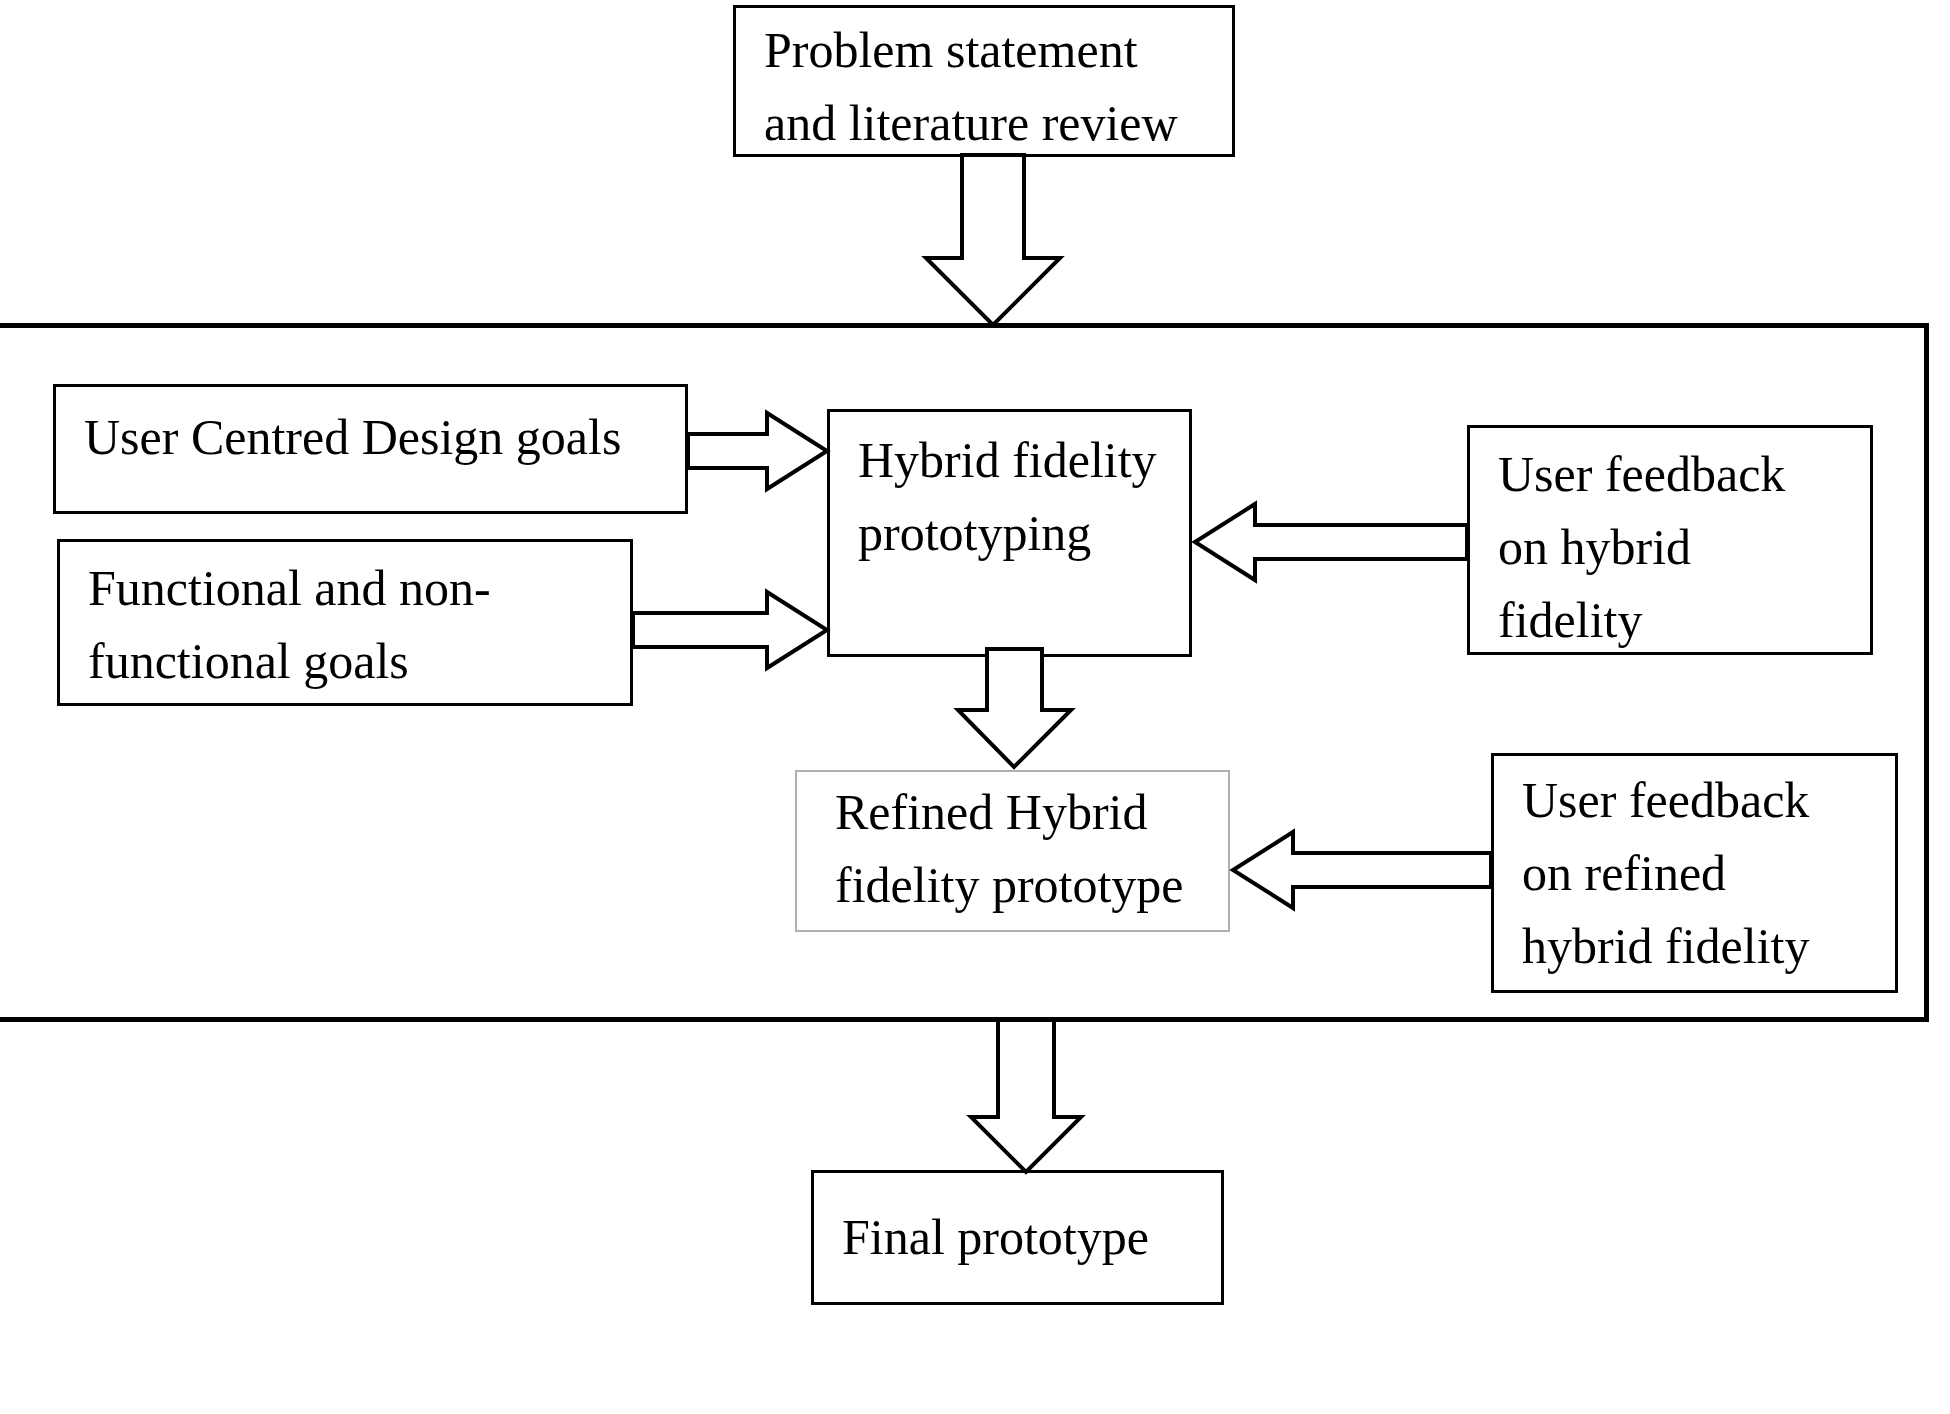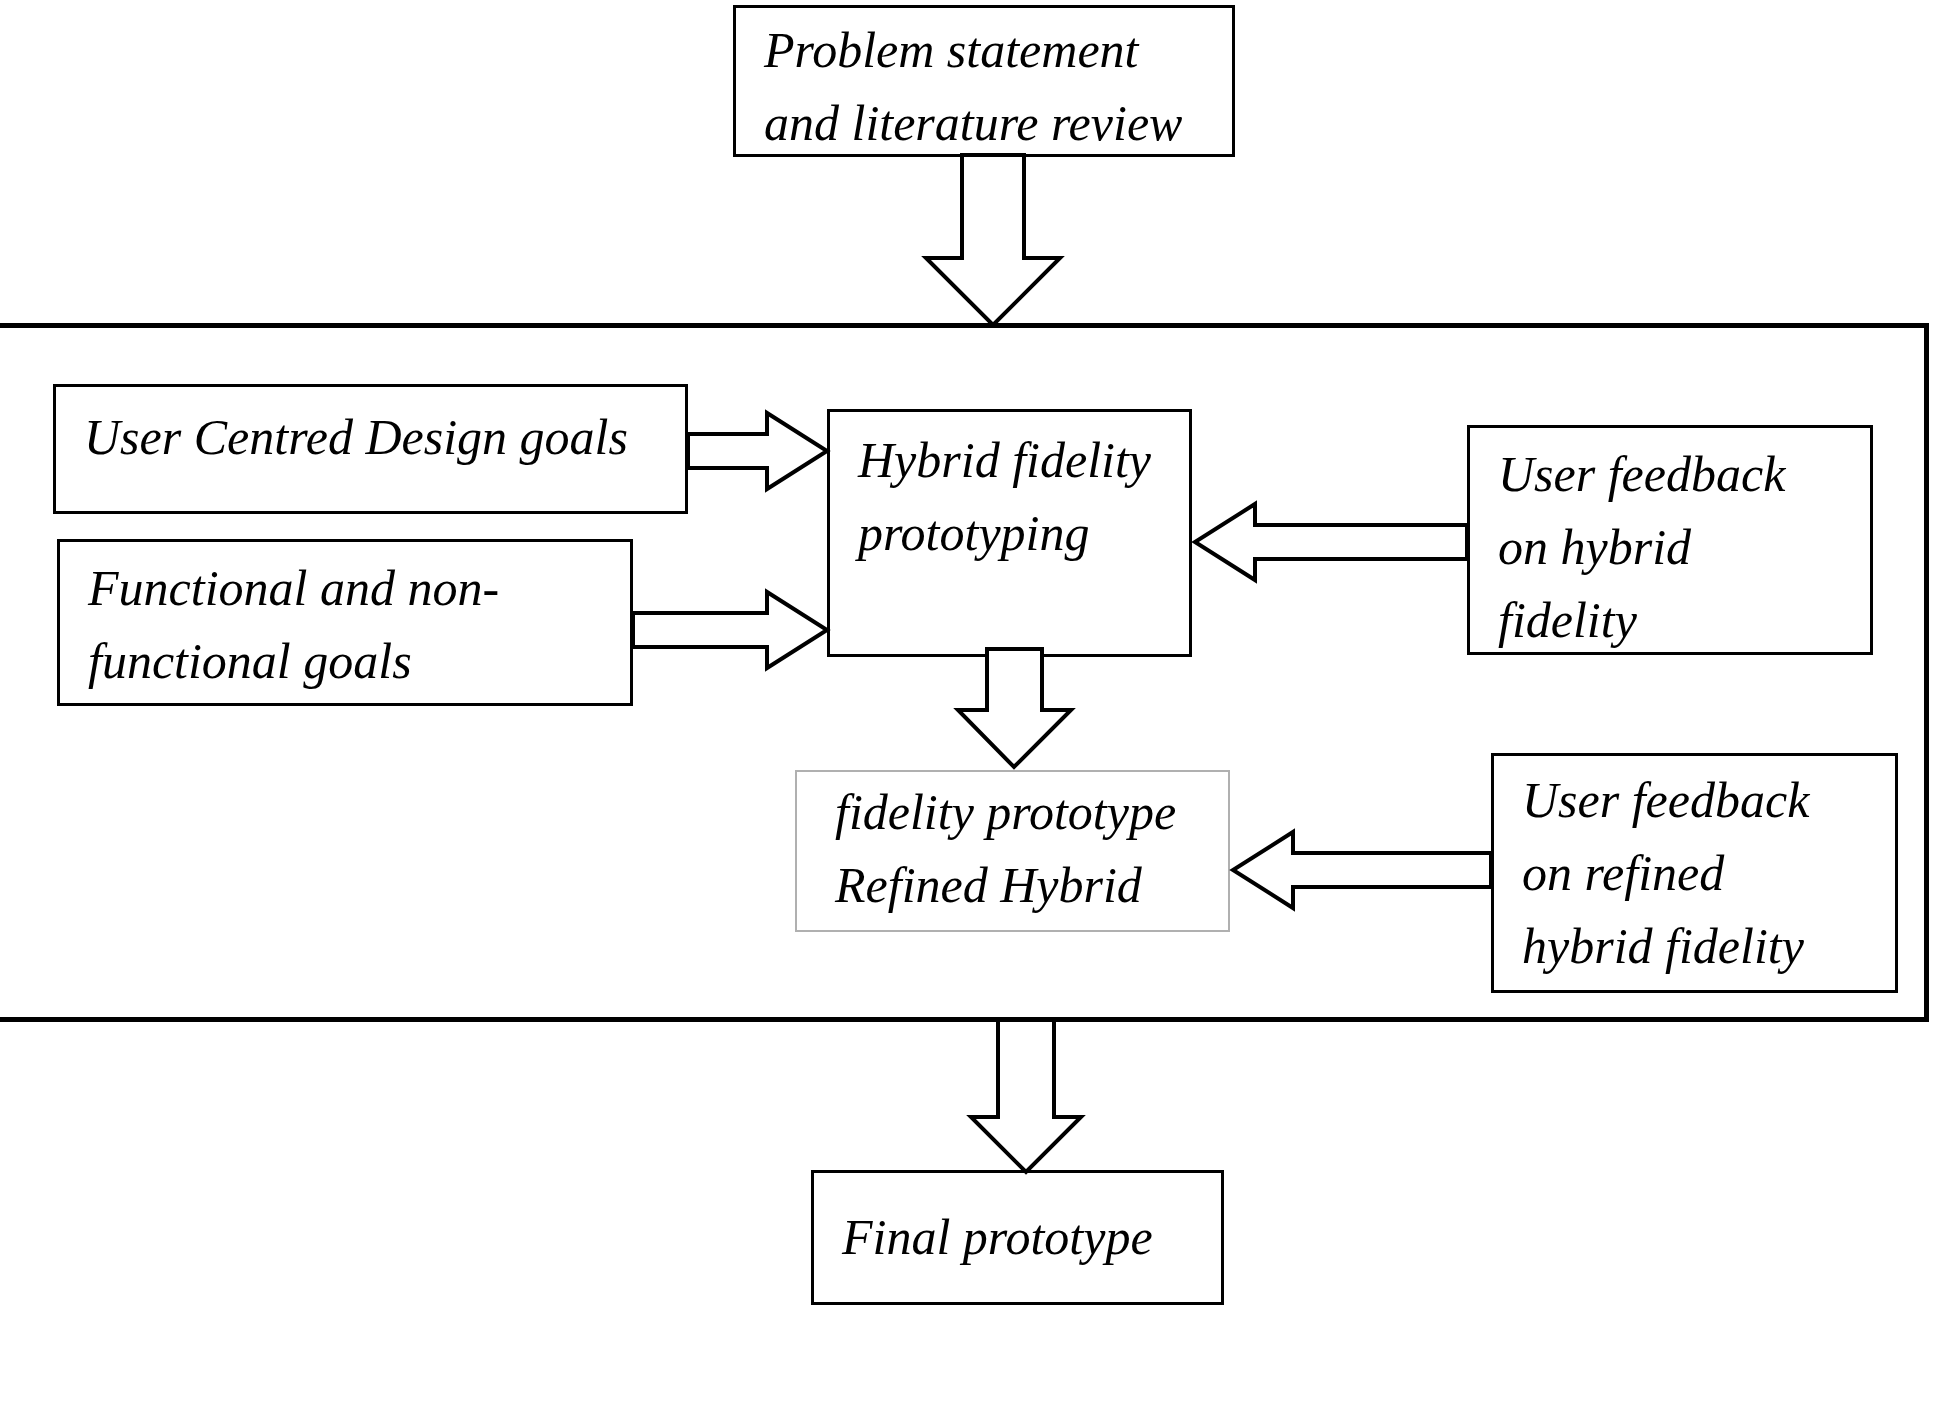--- a/index.html
+++ b/index.html
@@ -19,21 +19,21 @@
   .node {
     position: absolute;
     box-sizing: border-box;
     background: #ffffff;
     border: 3px solid #000000;
     font-size: 50px;
     line-height: 73px;
     padding: 6px 20px 0 28px;
     white-space: nowrap;
   }
-  .node .line { display: block; font-style: italic; }
+  .node .line { display: block; }
   .container-frame {
     position: absolute;
     box-sizing: border-box;
     border: 5px solid #000000;
     background: transparent;
   }
   .arrow {
     position: absolute;
     overflow: visible;
     display: block;
@@ -81,22 +81,22 @@
     <span class="line">User feedback</span>
     <span class="line">on refined</span>
     <span class="line">hybrid fidelity</span>
   </div>
 
   <div class="node" style="left:811px; top:1170px; width:413px; height:135px; padding-top:28px;">
     <span class="line">Final prototype</span>
   </div>
 
   <div class="node" style="left:795px; top:770px; width:435px; height:162px; border:2px solid #b0b0b0; padding-top:4px; padding-left:38px;">
+    <span class="line">Refined Hybrid</span>
     <span class="line">fidelity prototype</span>
-    <span class="line">Refined Hybrid</span>
   </div>
 
   <svg class="arrow" style="left:926px; top:155px;" width="134" height="170" viewBox="0 0 134 170">
     <polygon points="36,0 98,0 98,103 134,103 67,170 0,103 36,103"></polygon>
   </svg>
 
   <svg class="arrow" style="left:688px; top:413px;" width="139" height="76" viewBox="0 0 139 76">
     <polygon points="0,21 79,21 79,0 139,38 79,76 79,55 0,55"></polygon>
   </svg>
 

